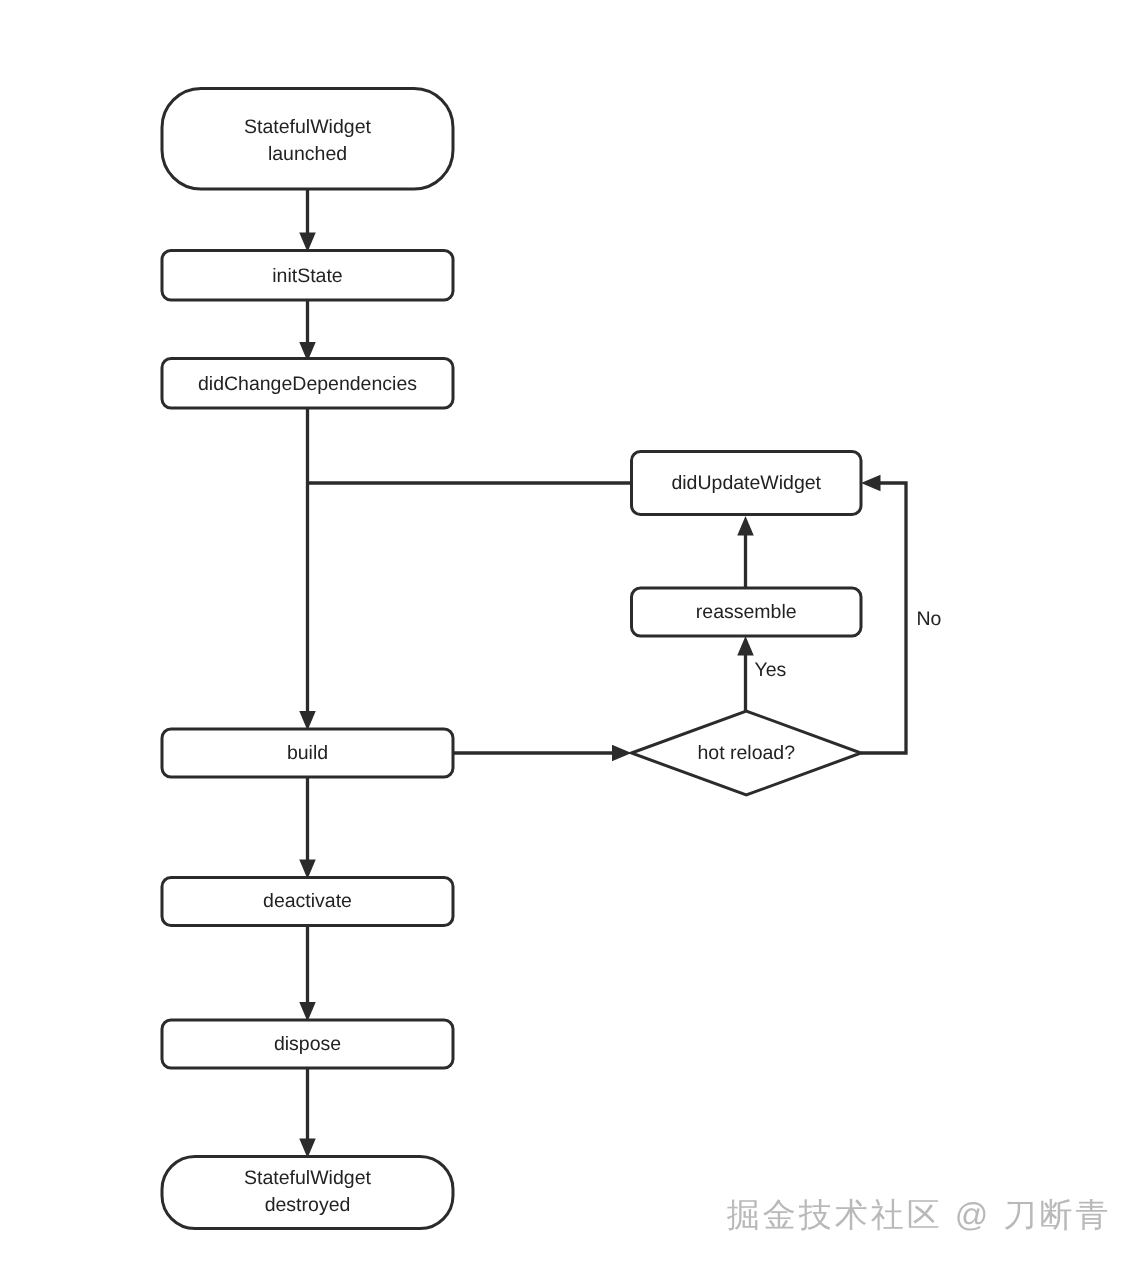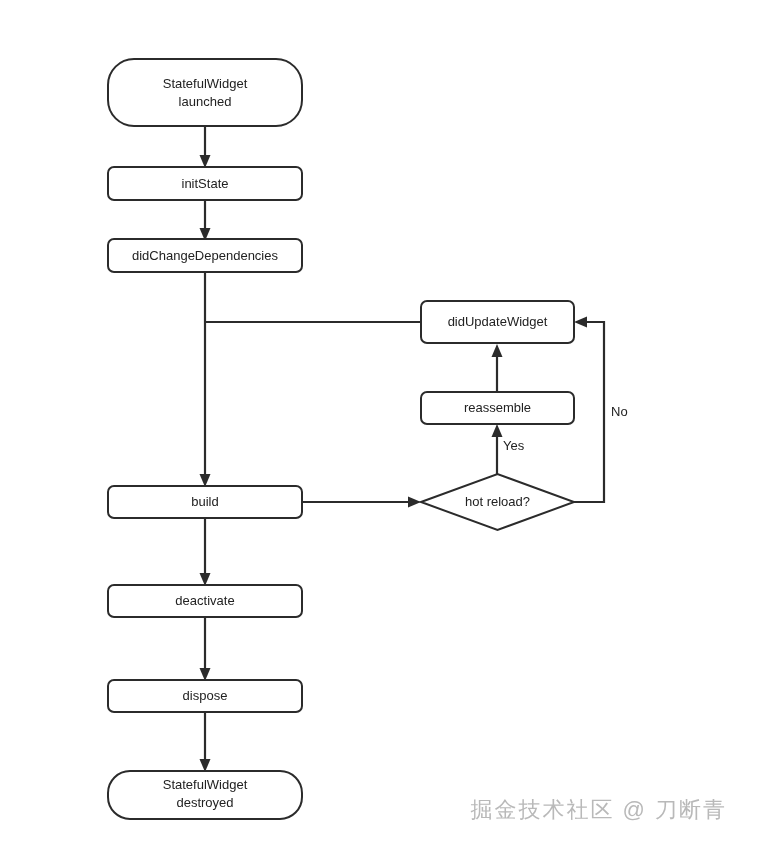--- a/index.html
+++ b/index.html
@@ -47,21 +47,21 @@
   }
   .edge-label {
     font-family: "Liberation Sans", "DejaVu Sans", sans-serif;
     font-size: 13px;
     fill: #222222;
     text-anchor: start;
     dominant-baseline: middle;
   }
   .watermark-text {
     position: absolute;
-    right: 36px;
+    right: 22px;
     bottom: 28px;
     font-family: "Liberation Sans", "DejaVu Sans", sans-serif;
     font-size: 22px;
     letter-spacing: 2px;
     color: #b9b9b9;
     white-space: nowrap;
     user-select: none;
   }
 </style>
 </head>

